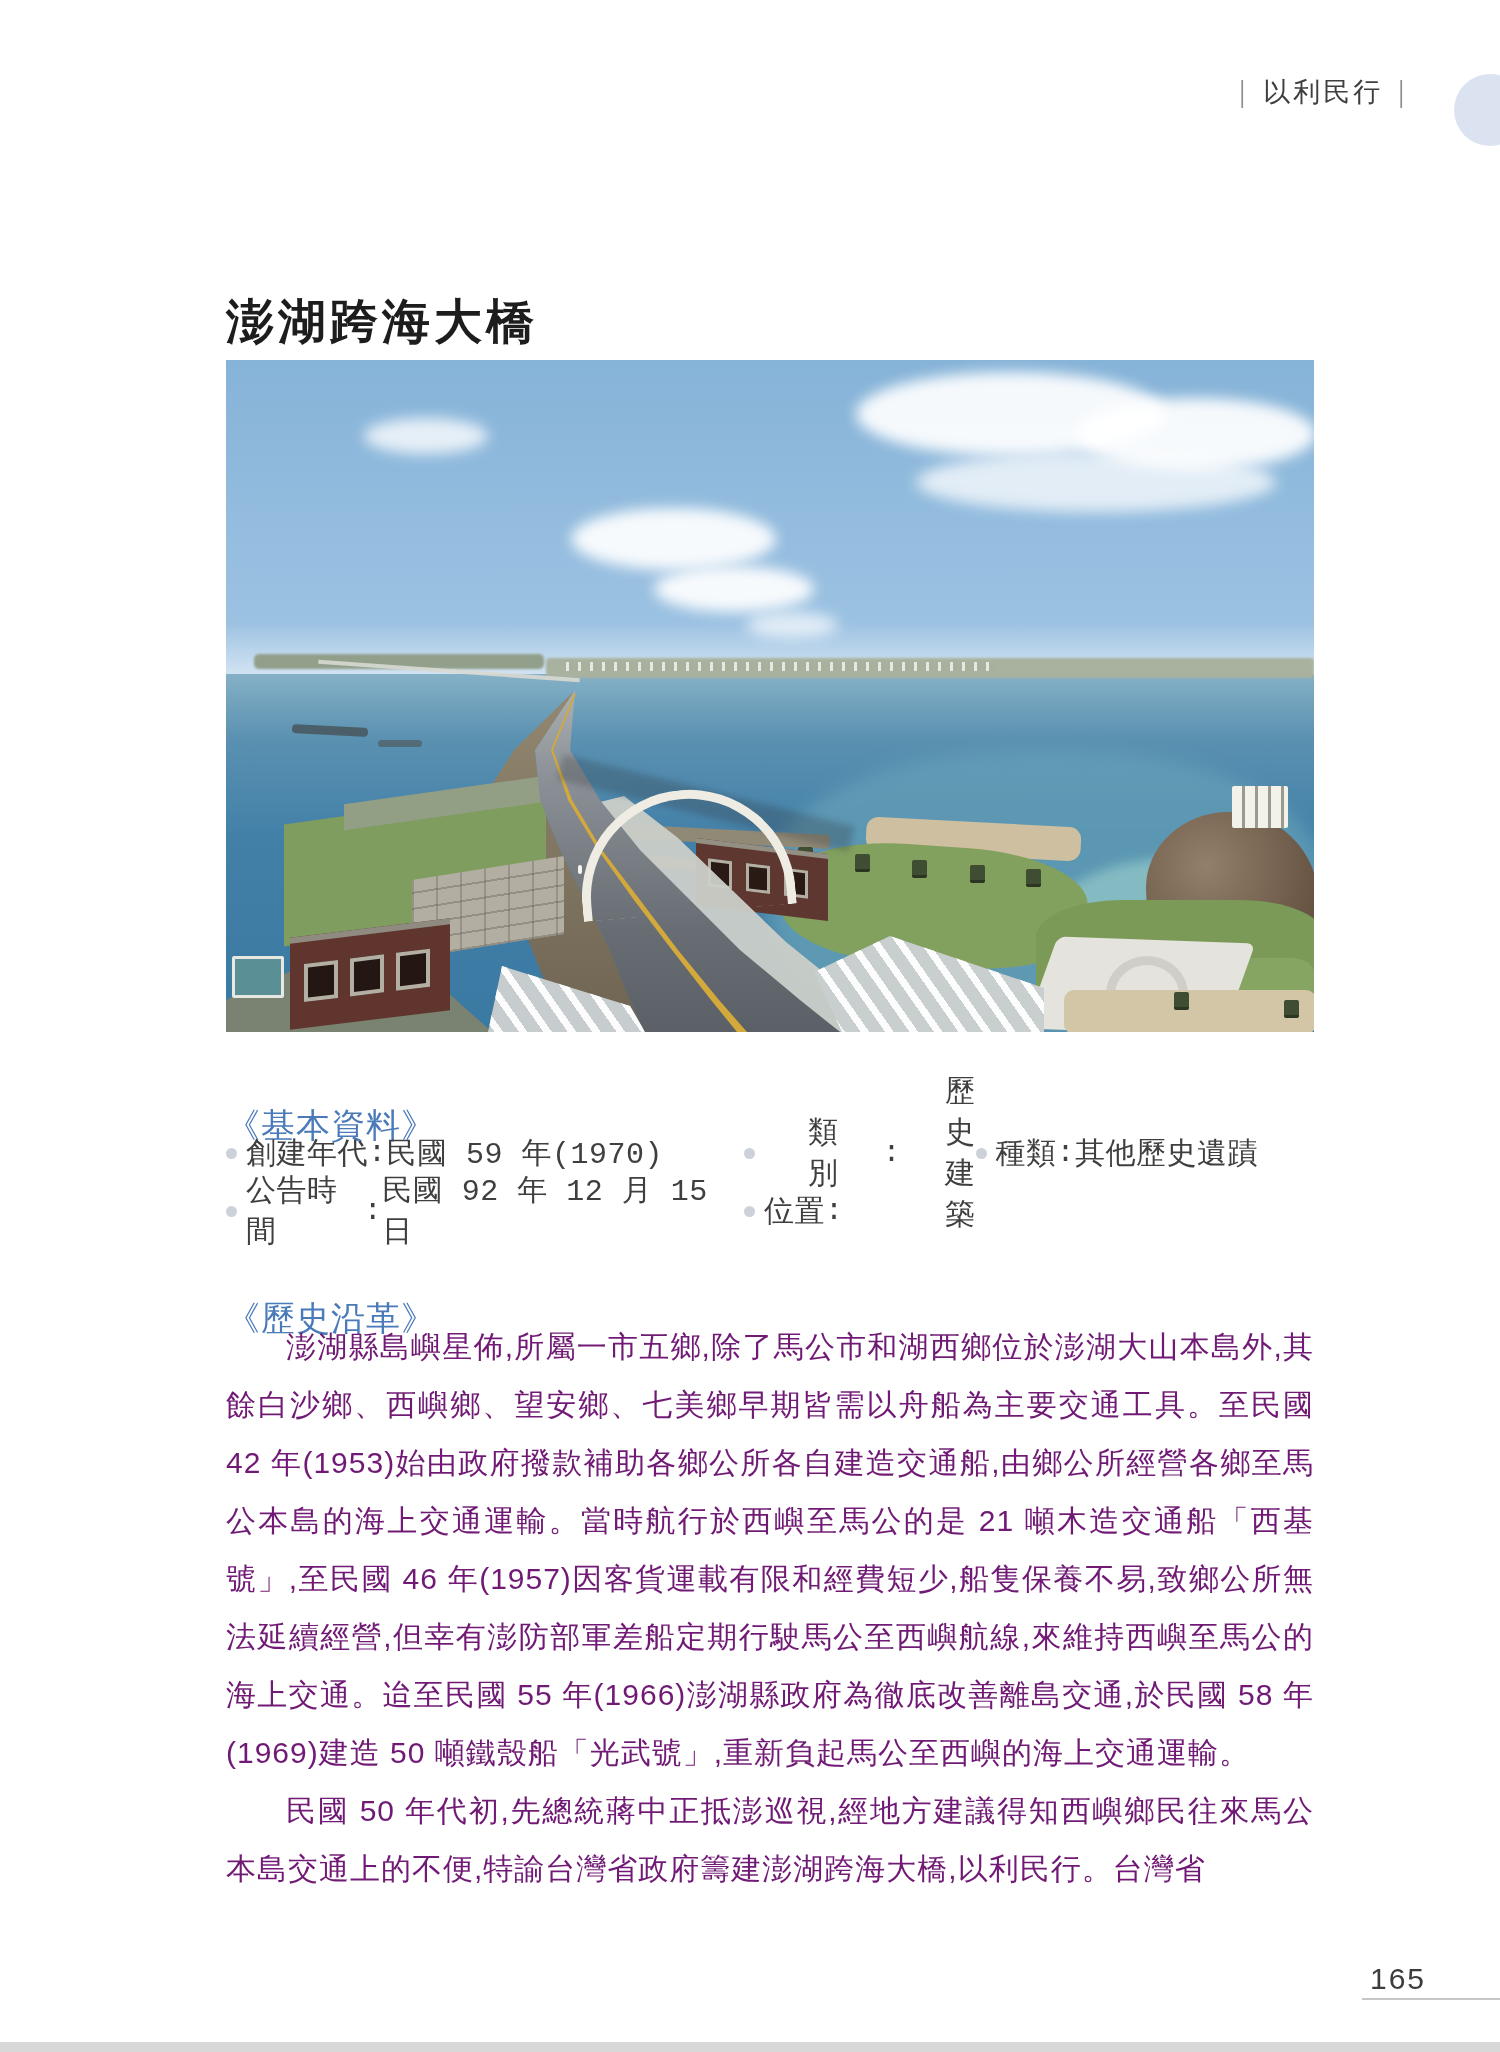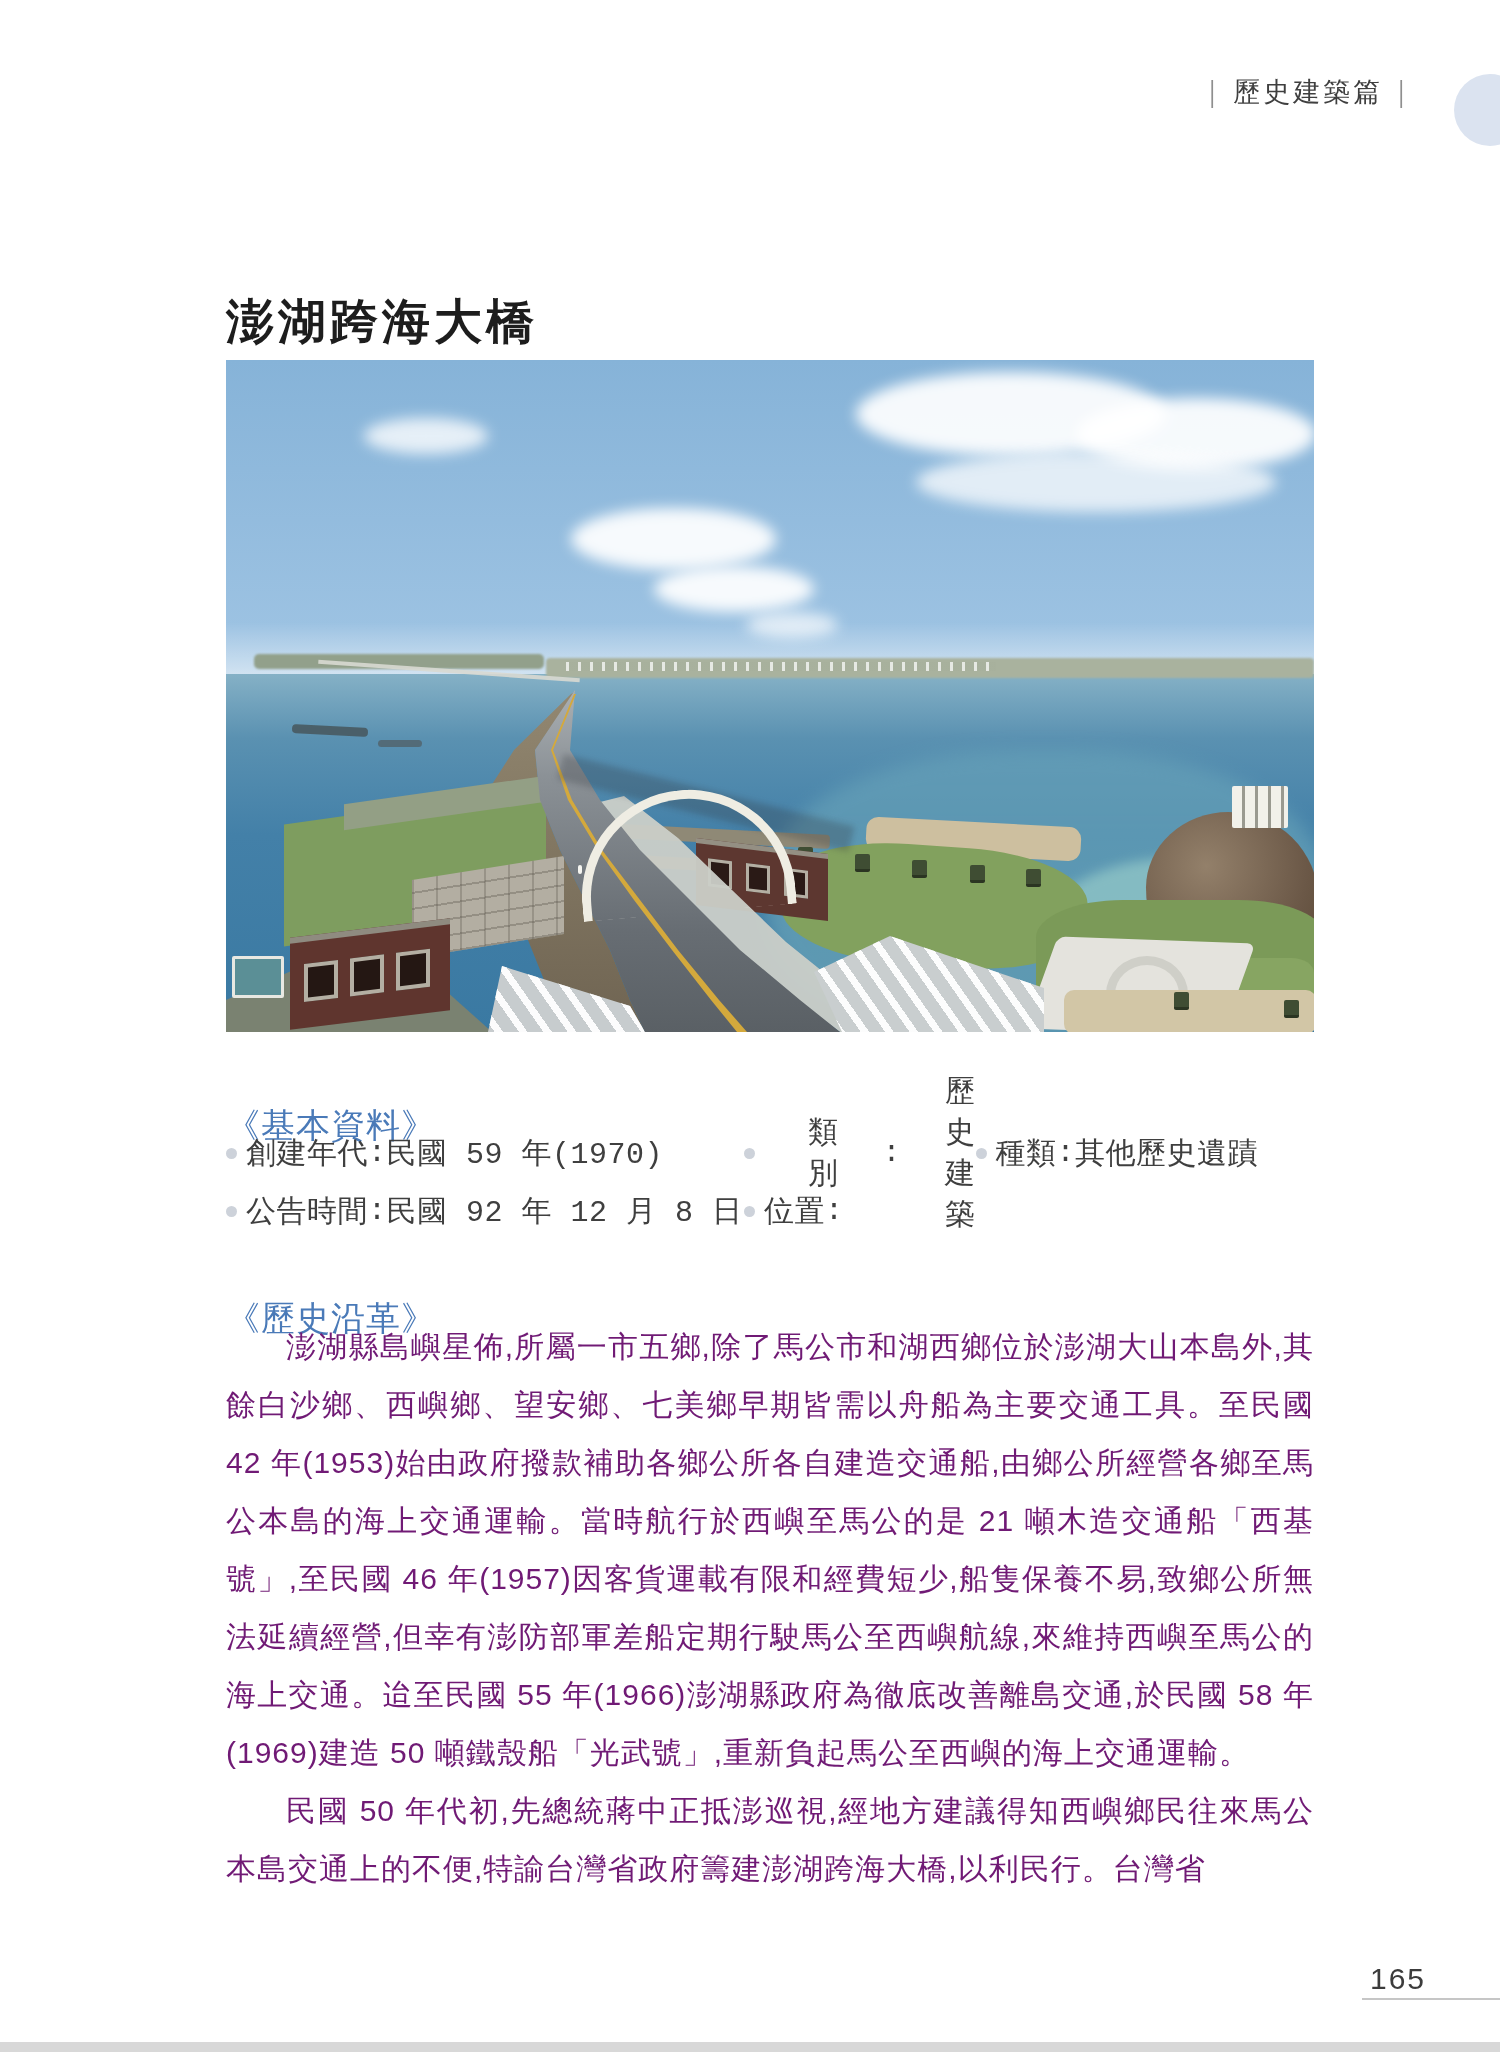--- a/index.html
+++ b/index.html
@@ -102,21 +102,21 @@
 </style>
 </head>
 <body>
 
 <div class="page">
 
   <div class="corner-circle"></div>
 
   <div class="header-right">
     <span class="bar">|</span>
-    <span>歷史建築篇</span>
+    <span>以利民行</span>
     <span class="bar">|</span>
   </div>
 
   <h1 class="title">澎湖跨海大橋</h1>
 
   <div class="photo" title="澎湖跨海大橋空拍照:跨海橋面道路、白色拱門、海面與周邊園區">
     <div class="cloud" style="left:630px;top:12px;width:310px;height:84px;"></div>
     <div class="cloud" style="left:850px;top:38px;width:240px;height:72px;"></div>
     <div class="cloud" style="left:690px;top:92px;width:360px;height:60px;opacity:.8;"></div>
     <div class="cloud" style="left:138px;top:58px;width:124px;height:36px;opacity:.85;"></div>
@@ -204,21 +204,21 @@
         <span>種類</span>
           <span>:</span>
           <span>其他歷史遺蹟</span>
       </div>
     </div>
     <div class="info-row">
       <div class="info-item w1">
         <span class="dot"></span>
         <span>公告時間</span>
           <span>:</span>
-          <span>民國 92 年 12 月 8 日</span>
+          <span>民國 92 年 12 月 15 日</span>
       </div>
       <div class="info-item w3">
         <span class="dot"></span>
         <span>位置</span>
           <span>:</span>
       </div>
     </div>
   </div>
 
   <h2 class="sec-heading sec2" style="color: rgb(74, 122, 184);">《歷史沿革》</h2>

